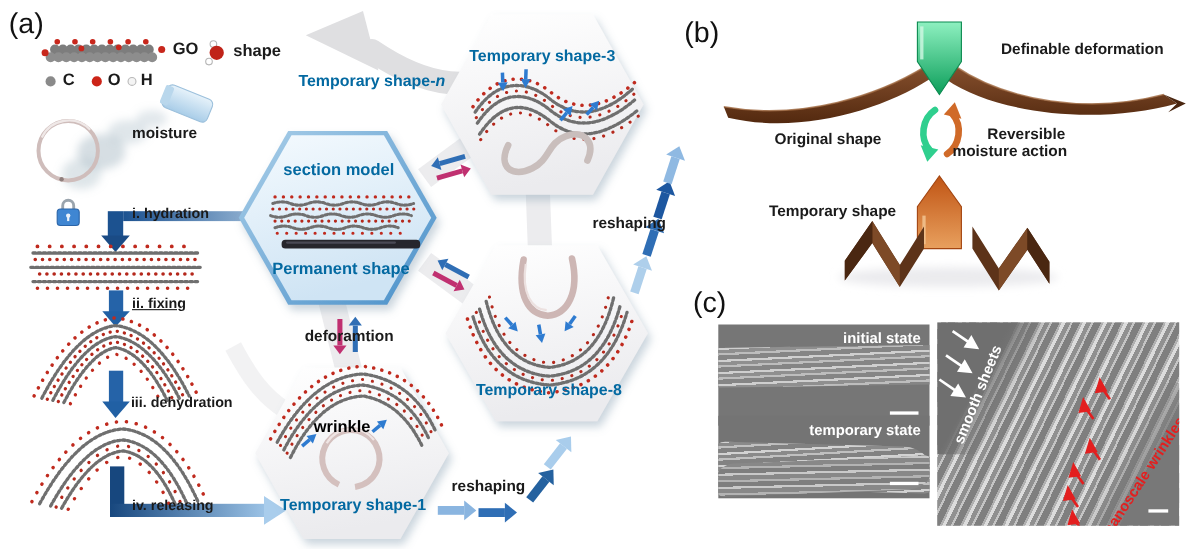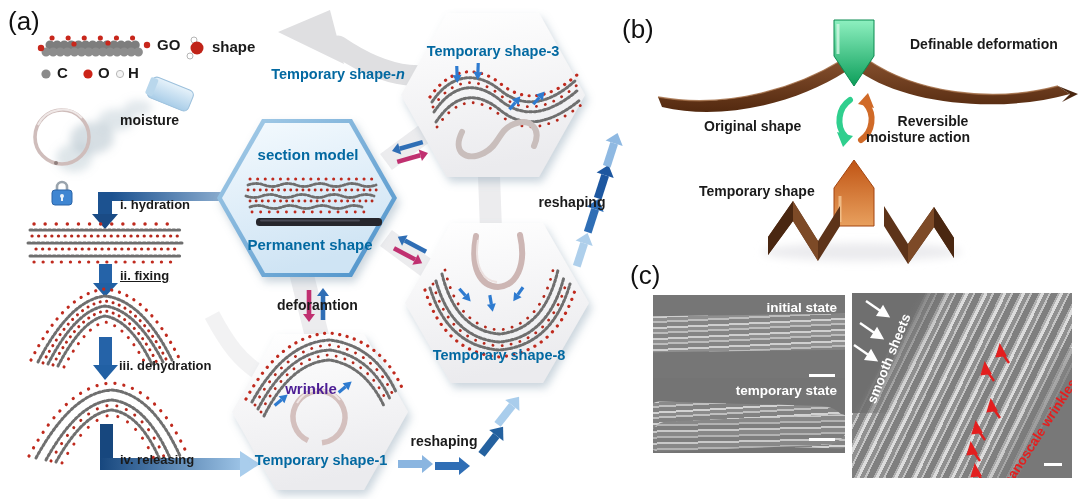--- a/index.html
+++ b/index.html
@@ -6,21 +6,21 @@
   #stage{position:relative;width:1080px;height:499px;background:#fff;overflow:hidden;
          font-family:"Liberation Sans",sans-serif;color:#1a1a1a;}
   #artwork{position:absolute;left:0;top:0;z-index:1;}
   .lbl{position:absolute;z-index:3;white-space:nowrap;}
   .panel-letter{font-size:26px;font-weight:400;color:#111;}
   .leg{font-size:15px;font-weight:700;}
   .step{font-size:13px;font-weight:700;}
   .hexlbl{font-size:14.5px;font-weight:700;color:#0369a1;transform:translateX(-50%);}
   .ctr{transform:translateX(-50%);}
   .b14{font-size:14px;font-weight:700;}
-  .wrinkle{font-size:15px;font-weight:700;color:#4c1d95;}
+  .wrinkle{font-size:15px;font-weight:700;color:#000000;}
   .semwrap{position:absolute;z-index:2;overflow:hidden;}
   .sem-band{position:absolute;}
   .semtxt{position:absolute;z-index:4;font-size:13.5px;font-weight:700;color:#fff;white-space:nowrap;}
   .scalebar{position:absolute;z-index:4;background:#fff;height:3.5px;}
   .rot-smooth{position:absolute;z-index:4;font-size:13.5px;font-weight:700;color:#fff;
               transform-origin:0 0;transform:rotate(-68deg);white-space:nowrap;}
   .rot-nano{position:absolute;z-index:4;font-size:13.5px;font-weight:700;color:#e31f1f;
             transform-origin:0 0;transform:rotate(-57deg);white-space:nowrap;}
   #sem-initial{left:653px;top:295px;width:192px;height:92px;background:#767676;}
   #sem-initial .sem-band{left:-4px;top:20px;width:200px;height:36px;transform:rotate(-.8deg);
@@ -439,21 +439,21 @@
 </div>
 
 <div class="lbl panel-letter" style="left:8px;top:6px;">(a)</div>
 <div class="lbl leg" style="left:157px;top:36px;">GO</div>
 <div class="lbl leg" style="left:212px;top:38px;">shape</div>
 <div class="lbl leg" style="left:57px;top:64px;">C</div>
 <div class="lbl leg" style="left:98px;top:64px;">O</div>
 <div class="lbl leg" style="left:128px;top:64px;">H</div>
 <div class="lbl b14" style="left:120px;top:112px;">moisture</div>
 
-<div class="lbl step" style="left:120px;top:197px;">i. hydration</div>
+<div class="lbl step" style="left:120px;top:186px;">i. hydration</div>
 <div class="lbl step" style="left:120px;top:268px;text-decoration:underline;">ii. fixing</div>
 <div class="lbl step" style="left:119px;top:358px;">iii. dehydration</div>
 <div class="lbl step" style="left:120px;top:452px;">iv. releasing</div>
 
 <div class="lbl hexlbl" style="left:308px;top:146px;font-size:15px;">section model</div>
 <div class="lbl hexlbl" style="left:310px;top:236px;font-size:15px;">Permanent shape</div>
 <div class="lbl b14" style="left:229px;top:297px;margin-left:48px;">deforamtion</div>
 <div class="lbl wrinkle ctr" style="left:311px;top:380px;">wrinkle</div>
 <div class="lbl hexlbl" style="left:321px;top:452px;">Temporary shape-1</div>
 <div class="lbl hexlbl" style="left:499px;top:347px;">Temporary shape-8</div>

